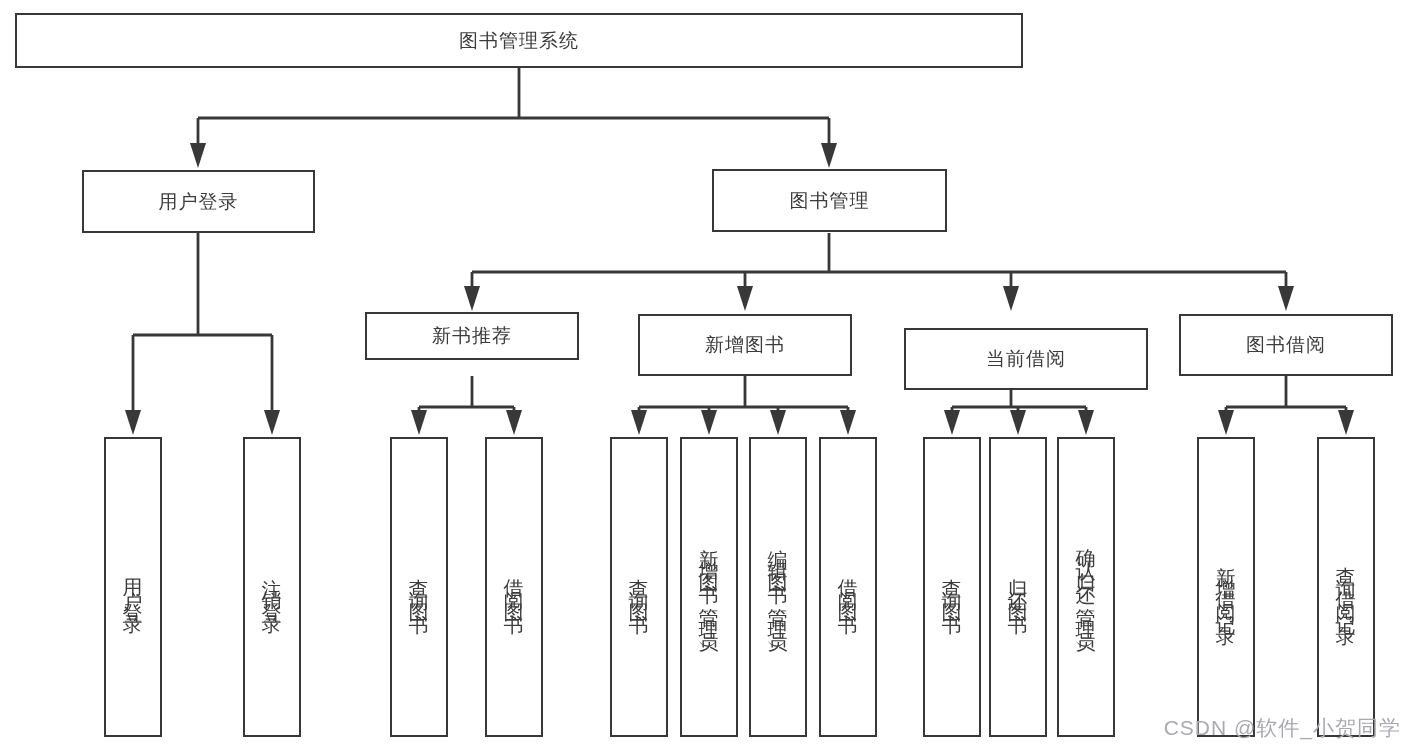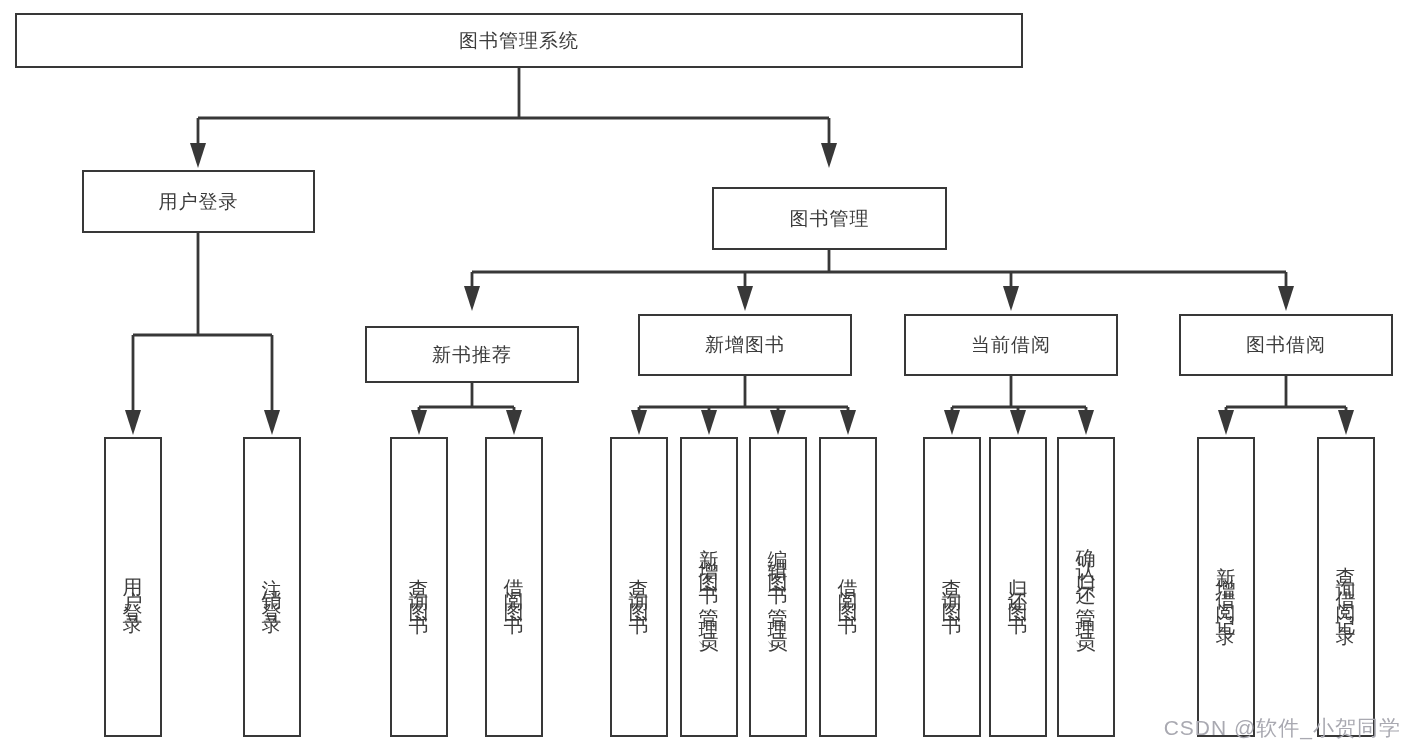--- a/index.html
+++ b/index.html
@@ -136,31 +136,31 @@
     </g>
   </svg>
 
   <div class="box h" style="left:15px;top:13px;width:1008px;height:55px">
     <span class="lbl">图书管理系统</span>
   </div>
 
   <div class="box h" style="left:82px;top:170px;width:233px;height:63px">
     <span class="lbl">用户登录</span>
   </div>
-  <div class="box h" style="left:712px;top:187px;width:235px;height:63px">
+  <div class="box h" style="left:712px;top:169px;width:235px;height:63px">
     <span class="lbl">图书管理</span>
   </div>
 
-  <div class="box h" style="left:365px;top:326px;width:214px;height:57px">
+  <div class="box h" style="left:365px;top:312px;width:214px;height:48px">
     <span class="lbl">新书推荐</span>
   </div>
   <div class="box h" style="left:638px;top:314px;width:214px;height:62px">
     <span class="lbl">新增图书</span>
   </div>
-  <div class="box h" style="left:904px;top:314px;width:214px;height:62px">
+  <div class="box h" style="left:904px;top:328px;width:244px;height:62px">
     <span class="lbl">当前借阅</span>
   </div>
   <div class="box h" style="left:1179px;top:314px;width:214px;height:62px">
     <span class="lbl">图书借阅</span>
   </div>
 
   <div class="box v" style="left:104px;top:437px;width:58px;height:300px">
     <span class="lbl">用户登录</span>
   </div>
   <div class="box v" style="left:243px;top:437px;width:58px;height:300px">

